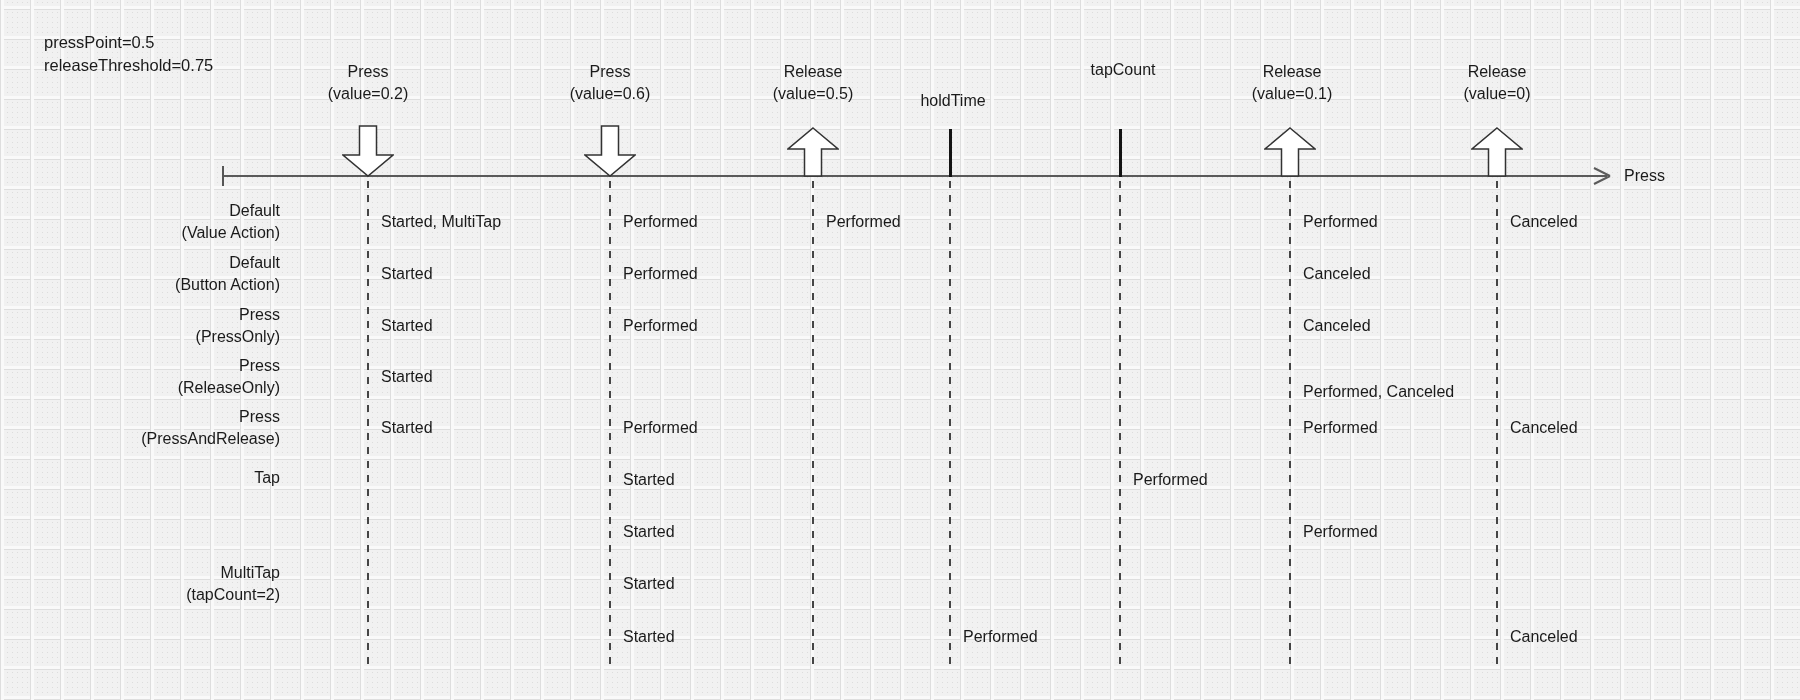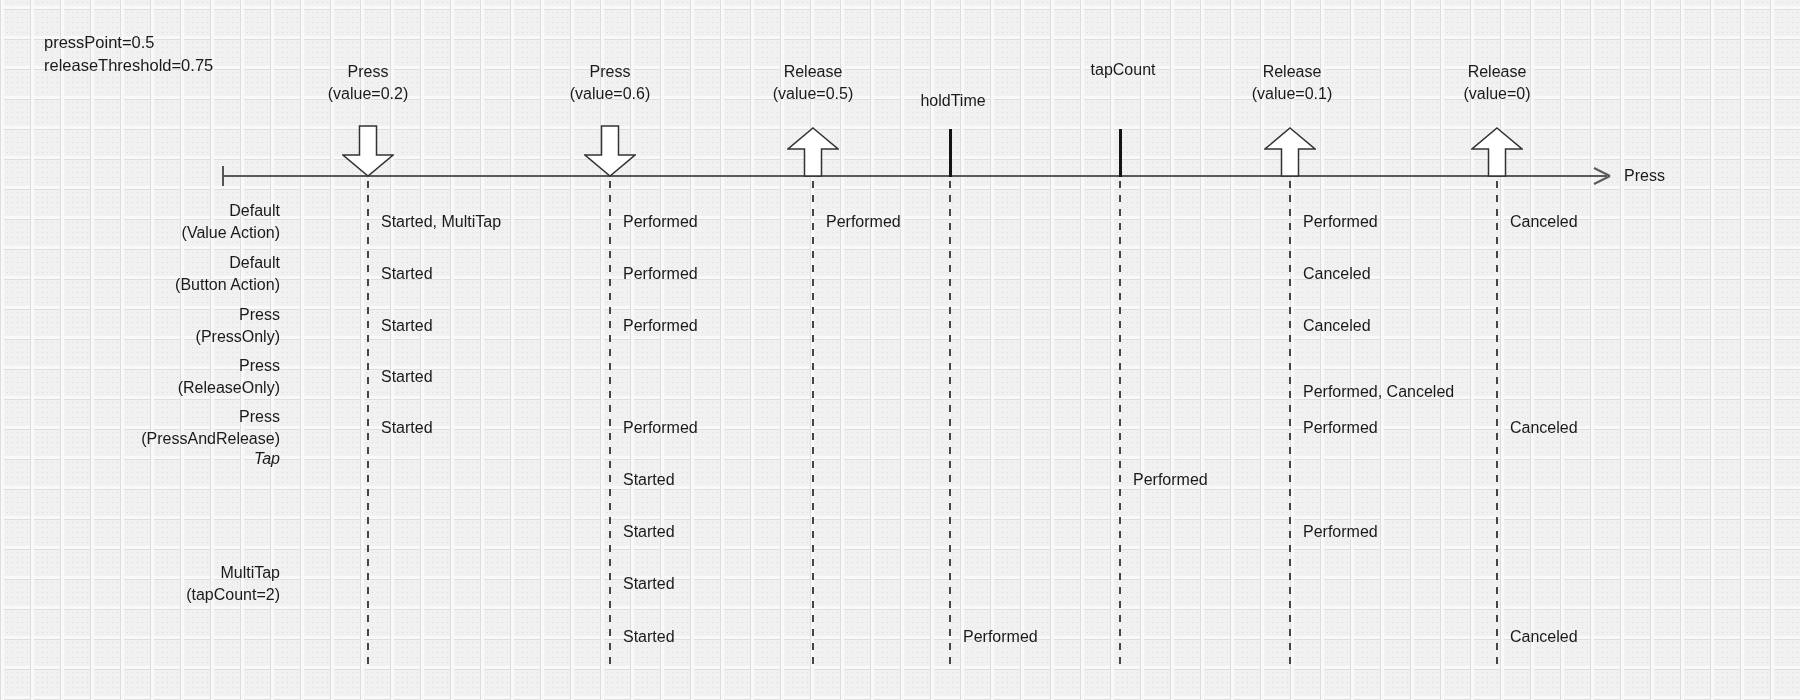--- a/index.html
+++ b/index.html
@@ -88,21 +88,21 @@
   <div class="txt row-label" style="top:200px;">Default
 (Value Action)</div>
   <div class="txt row-label" style="top:252px;">Default
 (Button Action)</div>
   <div class="txt row-label" style="top:304px;">Press
 (PressOnly)</div>
   <div class="txt row-label" style="top:355px;">Press
 (ReleaseOnly)</div>
   <div class="txt row-label" style="top:406px;">Press
 (PressAndRelease)</div>
-  <div class="txt row-label" style="top:448px;font-style:italic;">Tap</div>
+  <div class="txt row-label" style="top:467px;">Tap</div>
   <div class="txt row-label" style="top:562px;">MultiTap
 (tapCount=2)</div>
 
   <div class="txt cell" style="left:381px;top:211px;">Started, MultiTap</div>
   <div class="txt cell" style="left:623px;top:211px;">Performed</div>
   <div class="txt cell" style="left:826px;top:211px;">Performed</div>
   <div class="txt cell" style="left:1303px;top:211px;">Performed</div>
   <div class="txt cell" style="left:1510px;top:211px;">Canceled</div>
 
   <div class="txt cell" style="left:381px;top:263px;">Started</div>

